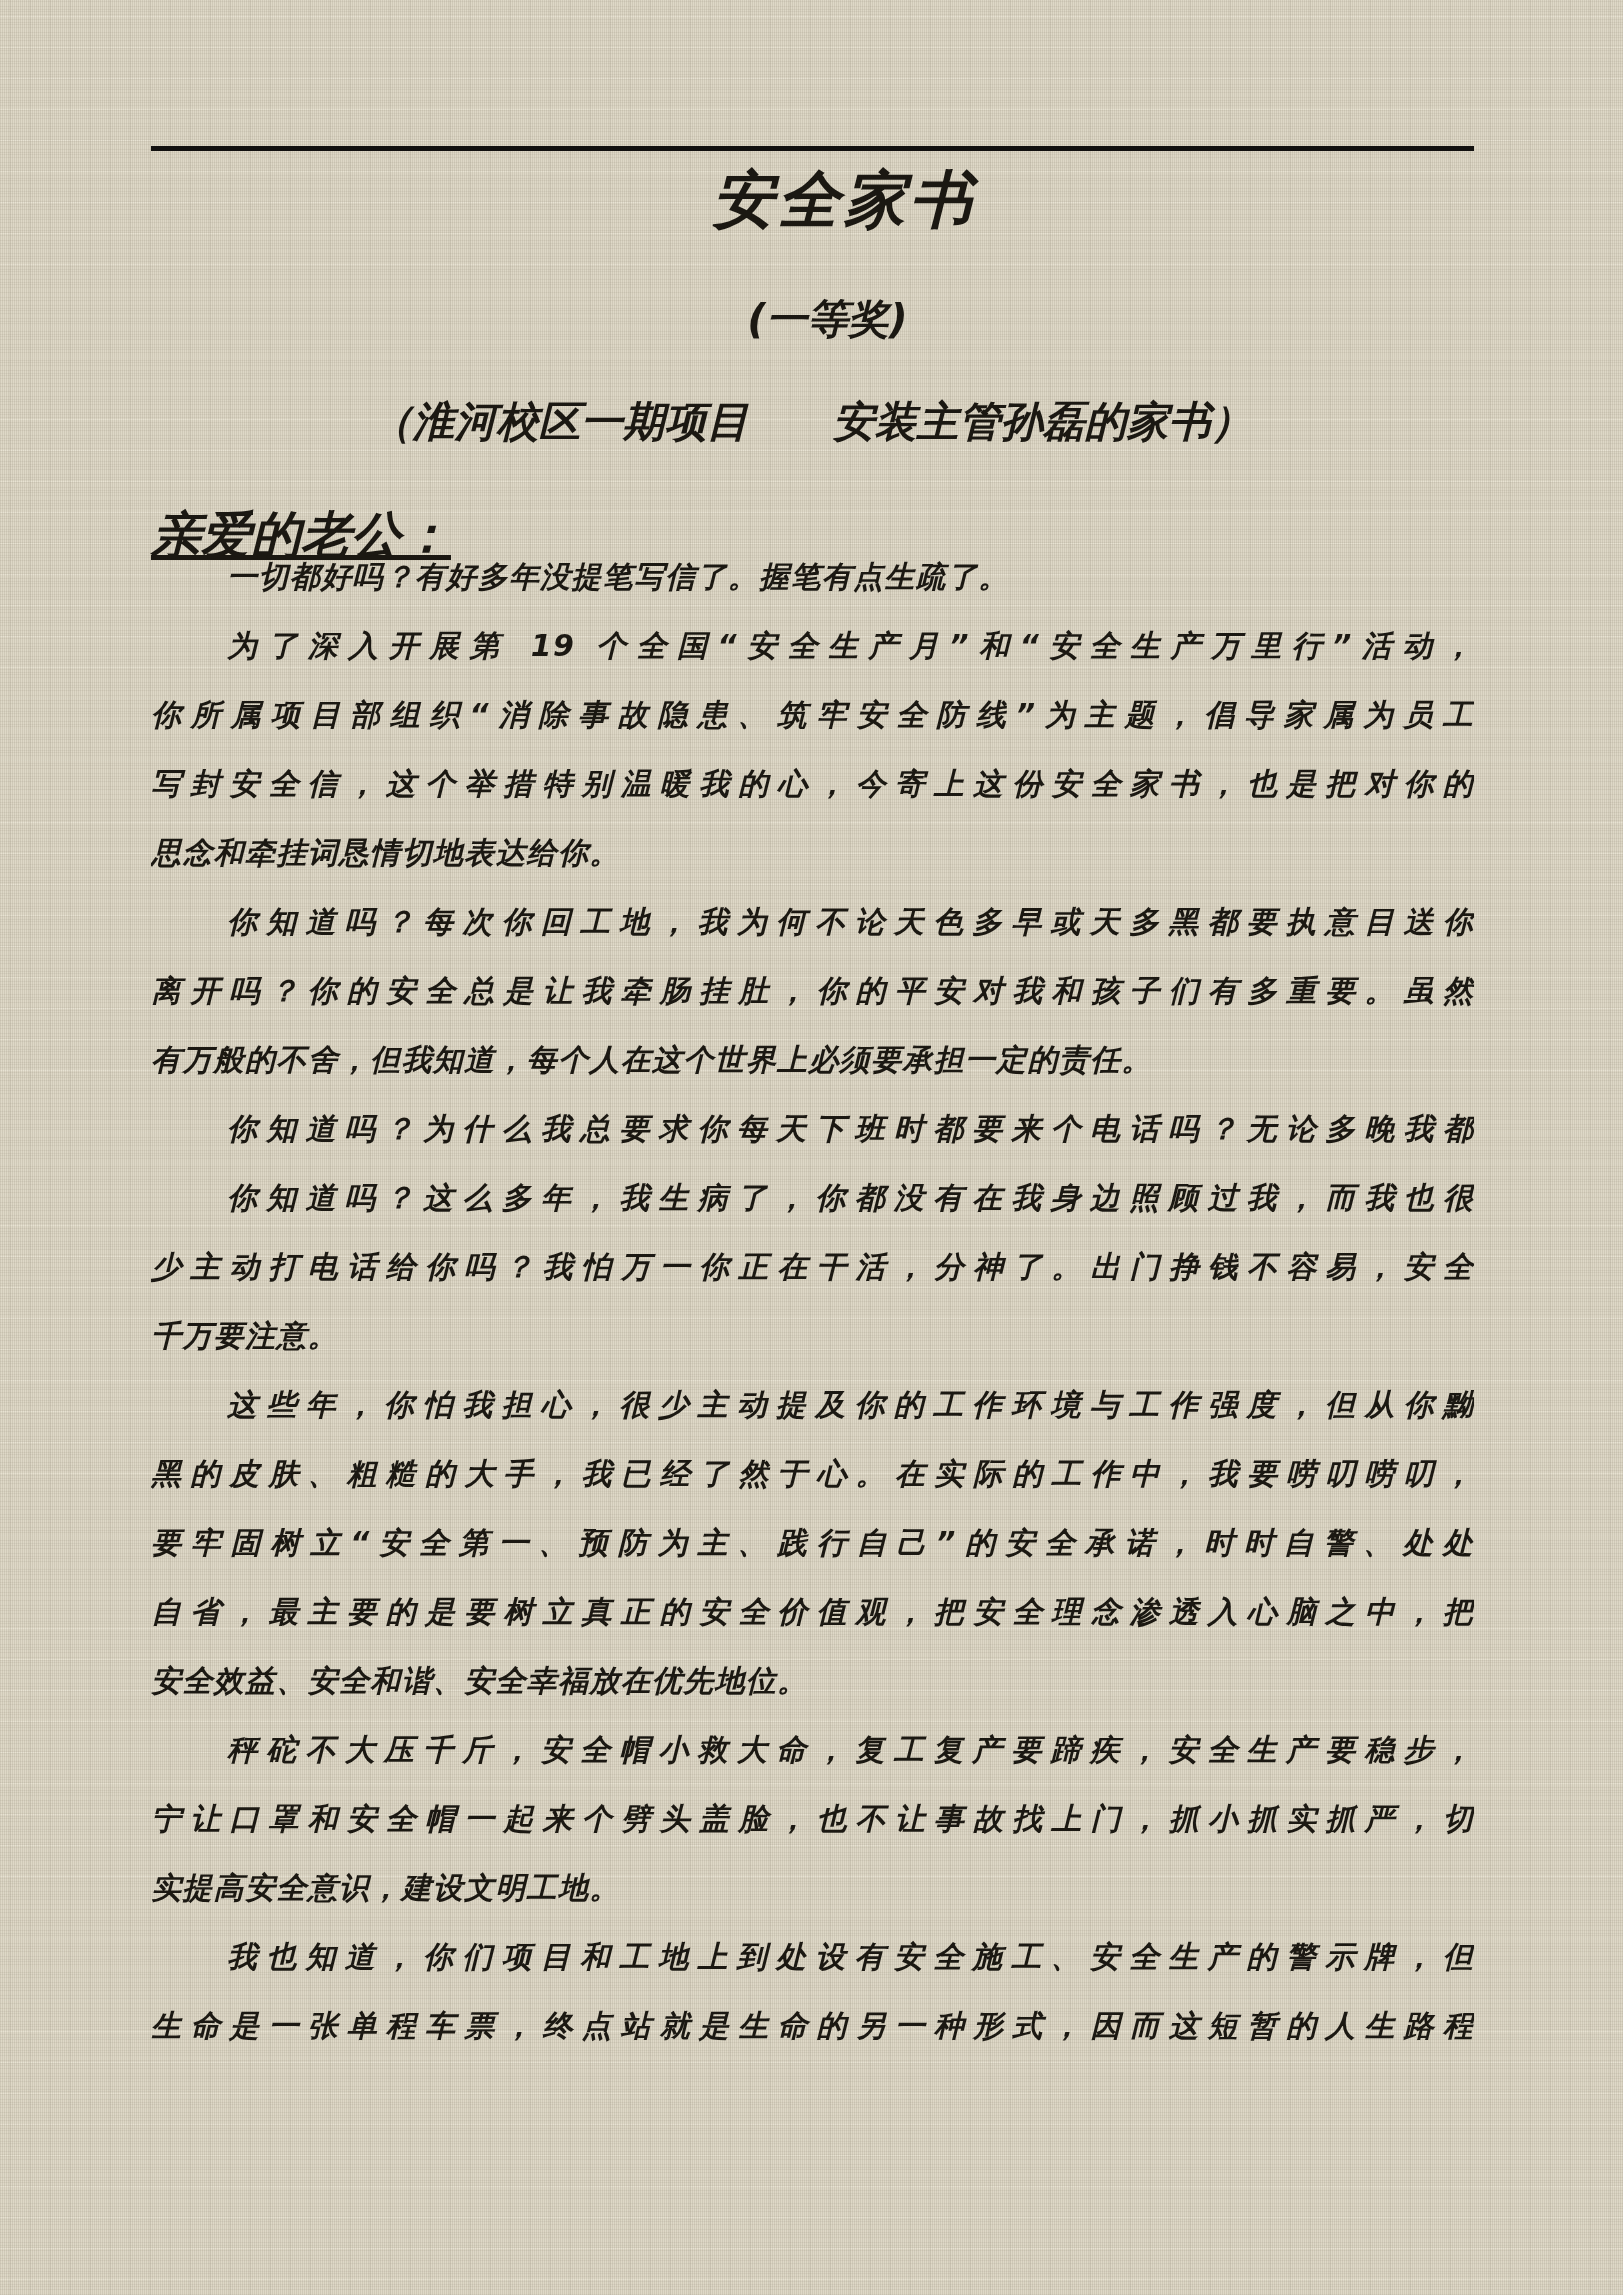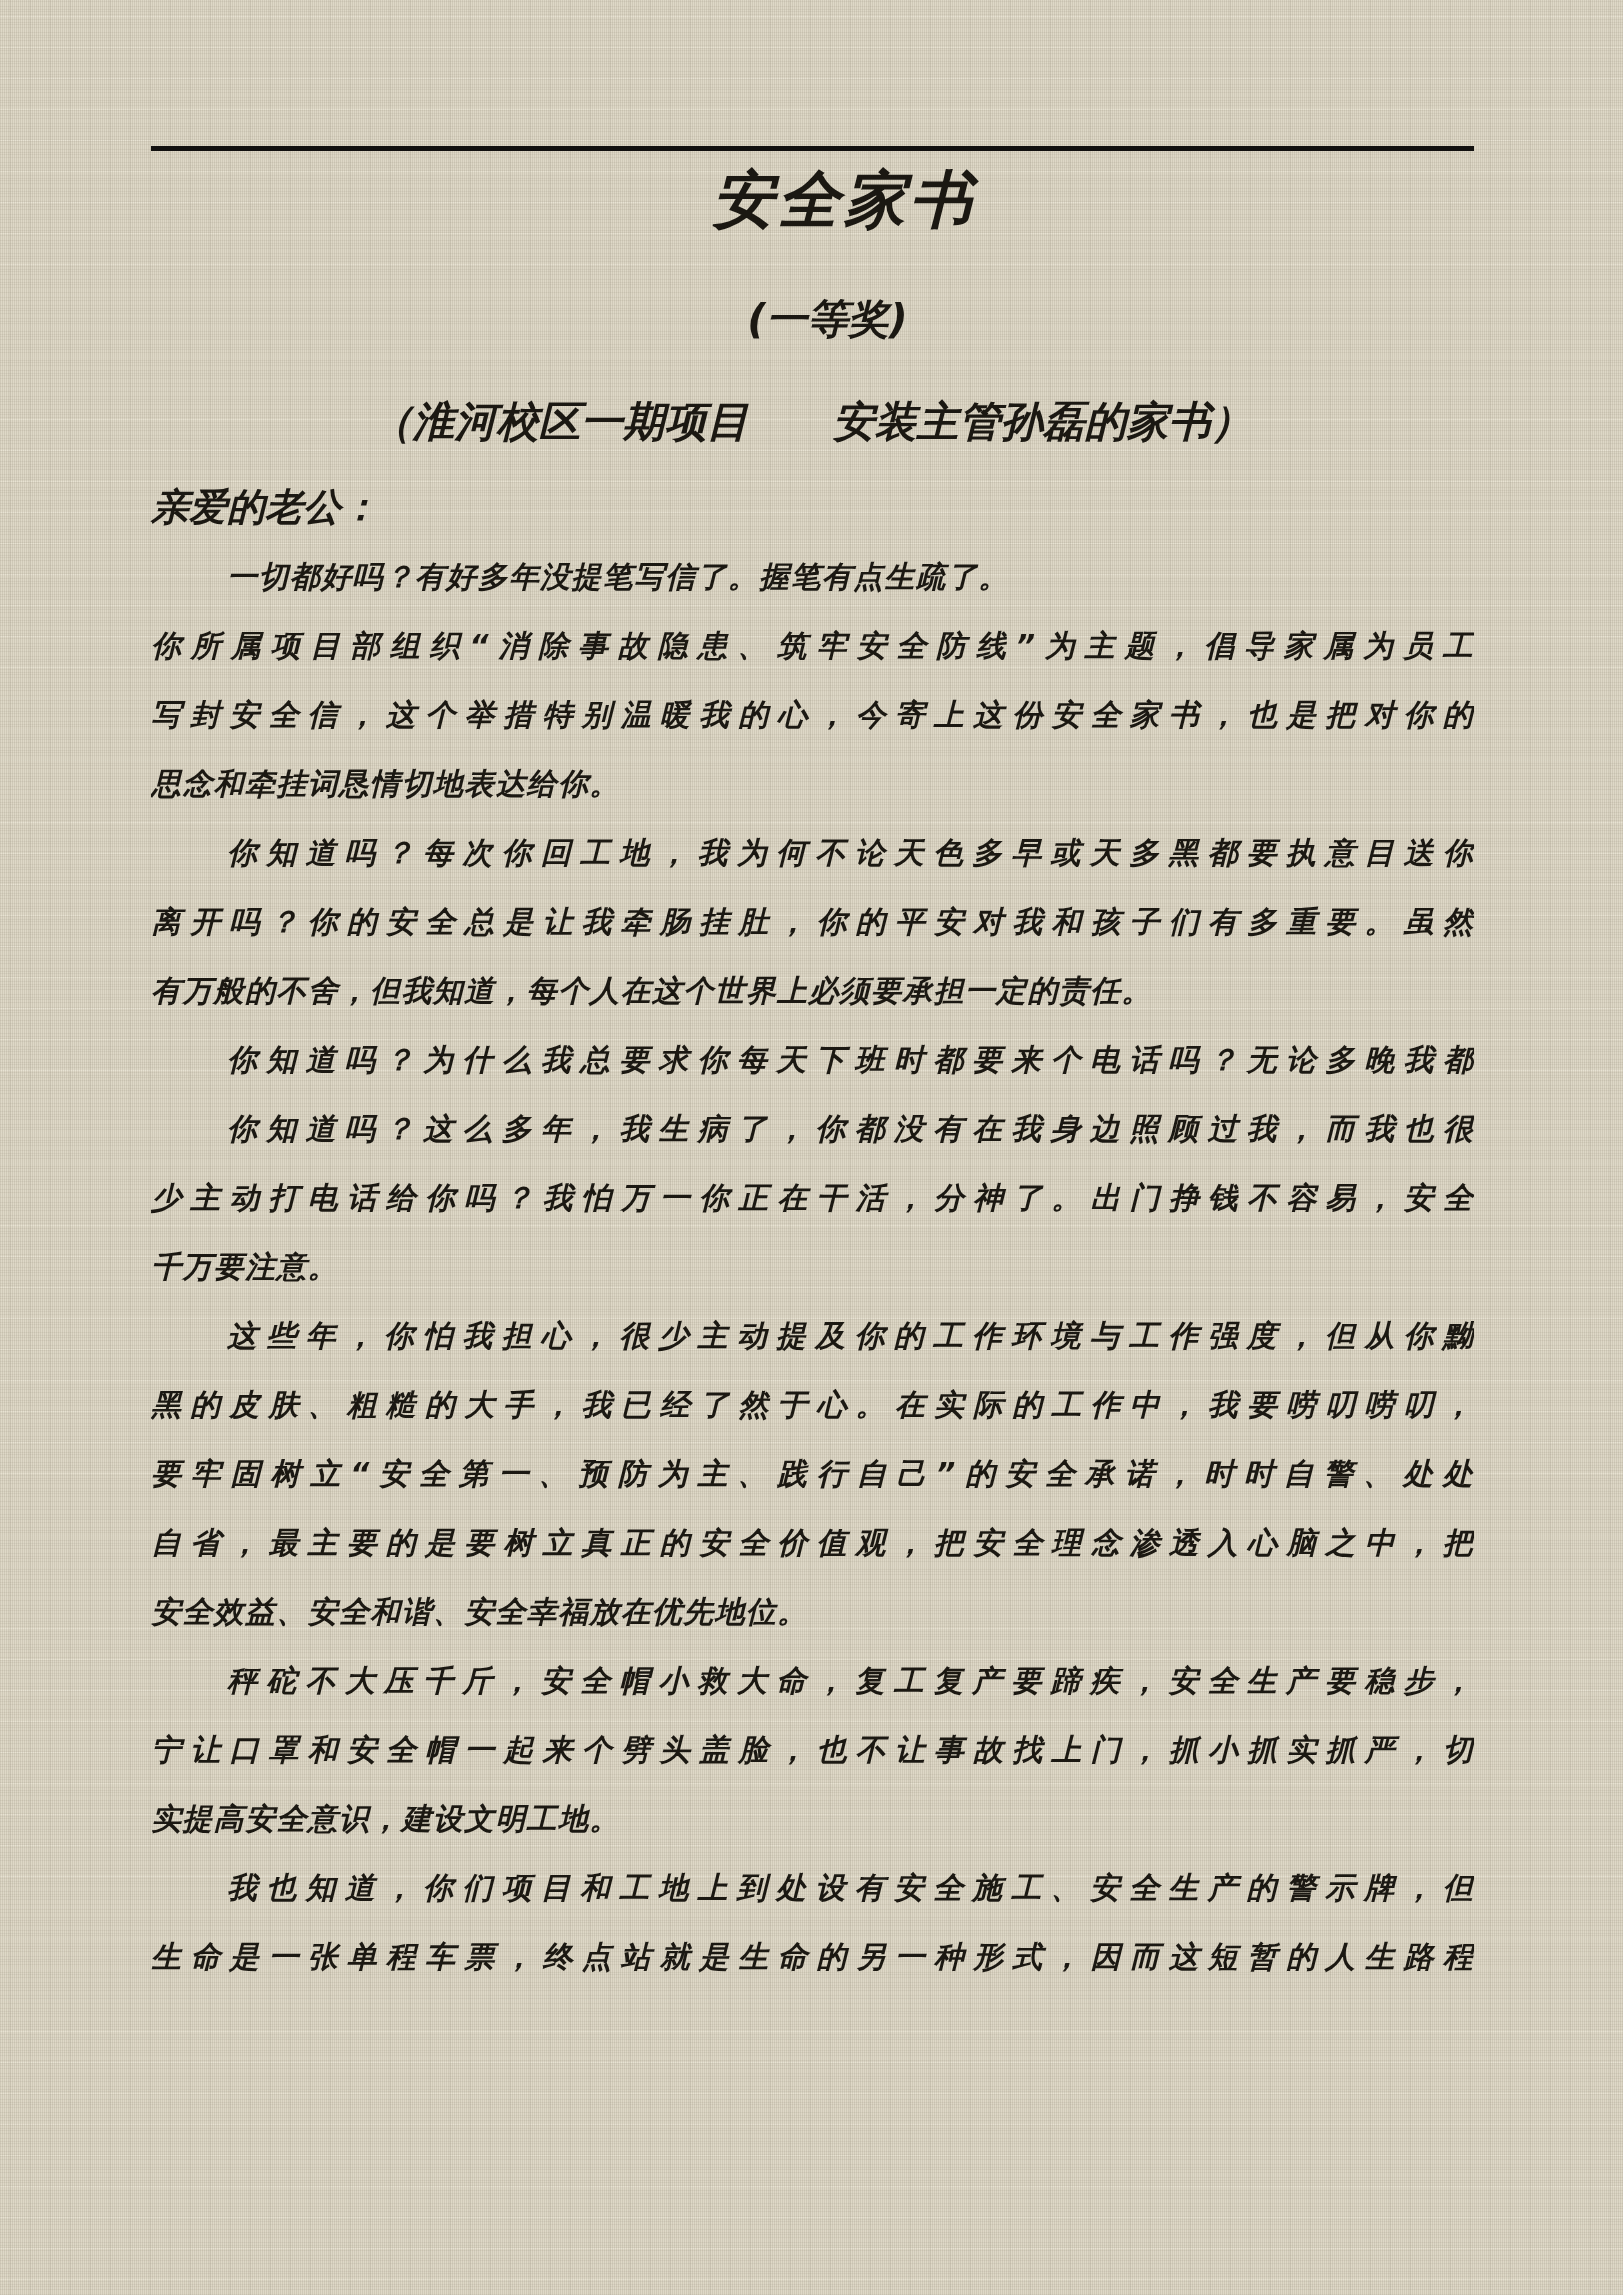--- a/index.html
+++ b/index.html
@@ -55,23 +55,24 @@
     left: 0;
     top: 398px;
     width: 100%;
     text-align: center;
     font-size: 42px;
     line-height: 1.15;
   }
   .salutation {
     position: absolute;
     left: 151px;
-    top: 487px;
-    font-size: 38px;
+    top: 508px;
+    font-size: 50px;
     line-height: 1.1;
+    text-decoration: underline;
   }
   .body {
     position: absolute;
     left: 151px;
     top: 542px;
     width: 1323px;
     font-size: 30px;
   }
   .line {
     height: 69px;
@@ -92,20 +93,21 @@
 <body>
 
 <div class="page">
   <div class="rule"></div>
   <div class="title">安全家书</div>
   <div class="award">(一等奖)</div>
   <div class="byline">（淮河校区一期项目　　安装主管孙磊的家书）</div>
   <div class="salutation">亲爱的老公：</div>
   <div class="body">
       <div class="line indent">一切都好吗？有好多年没提笔写信了。握笔有点生疏了。</div>
+      <div class="line indent justify">为了深入开展第 19 个全国“安全生产月”和“安全生产万里行”活动，</div>
       <div class="line justify">你所属项目部组织“消除事故隐患、筑牢安全防线”为主题，倡导家属为员工</div>
       <div class="line justify">写封安全信，这个举措特别温暖我的心，今寄上这份安全家书，也是把对你的</div>
       <div class="line">思念和牵挂词恳情切地表达给你。</div>
       <div class="line indent justify">你知道吗？每次你回工地，我为何不论天色多早或天多黑都要执意目送你</div>
       <div class="line justify">离开吗？你的安全总是让我牵肠挂肚，你的平安对我和孩子们有多重要。虽然</div>
       <div class="line">有万般的不舍，但我知道，每个人在这个世界上必须要承担一定的责任。</div>
       <div class="line indent justify">你知道吗？为什么我总要求你每天下班时都要来个电话吗？无论多晚我都</div>
       <div class="line indent justify">你知道吗？这么多年，我生病了，你都没有在我身边照顾过我，而我也很</div>
       <div class="line justify">少主动打电话给你吗？我怕万一你正在干活，分神了。出门挣钱不容易，安全</div>
       <div class="line">千万要注意。</div>

